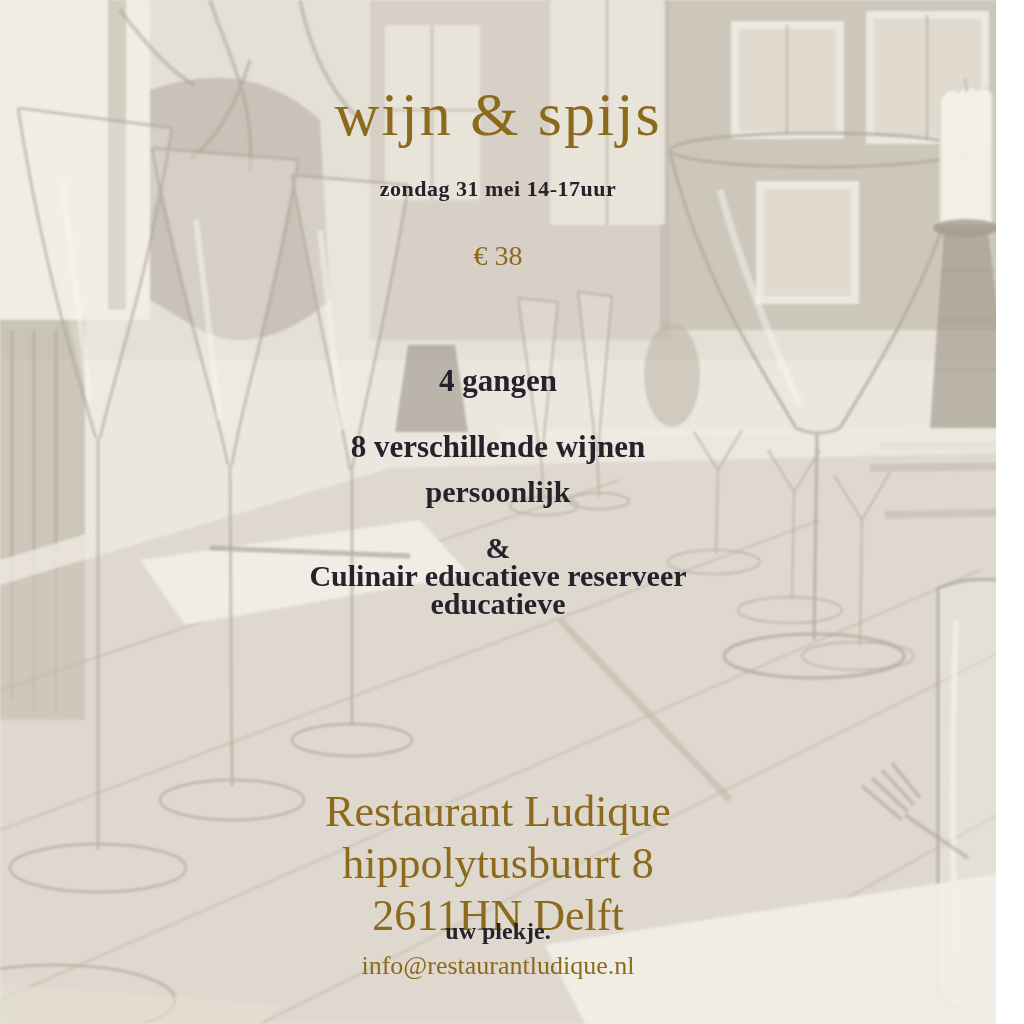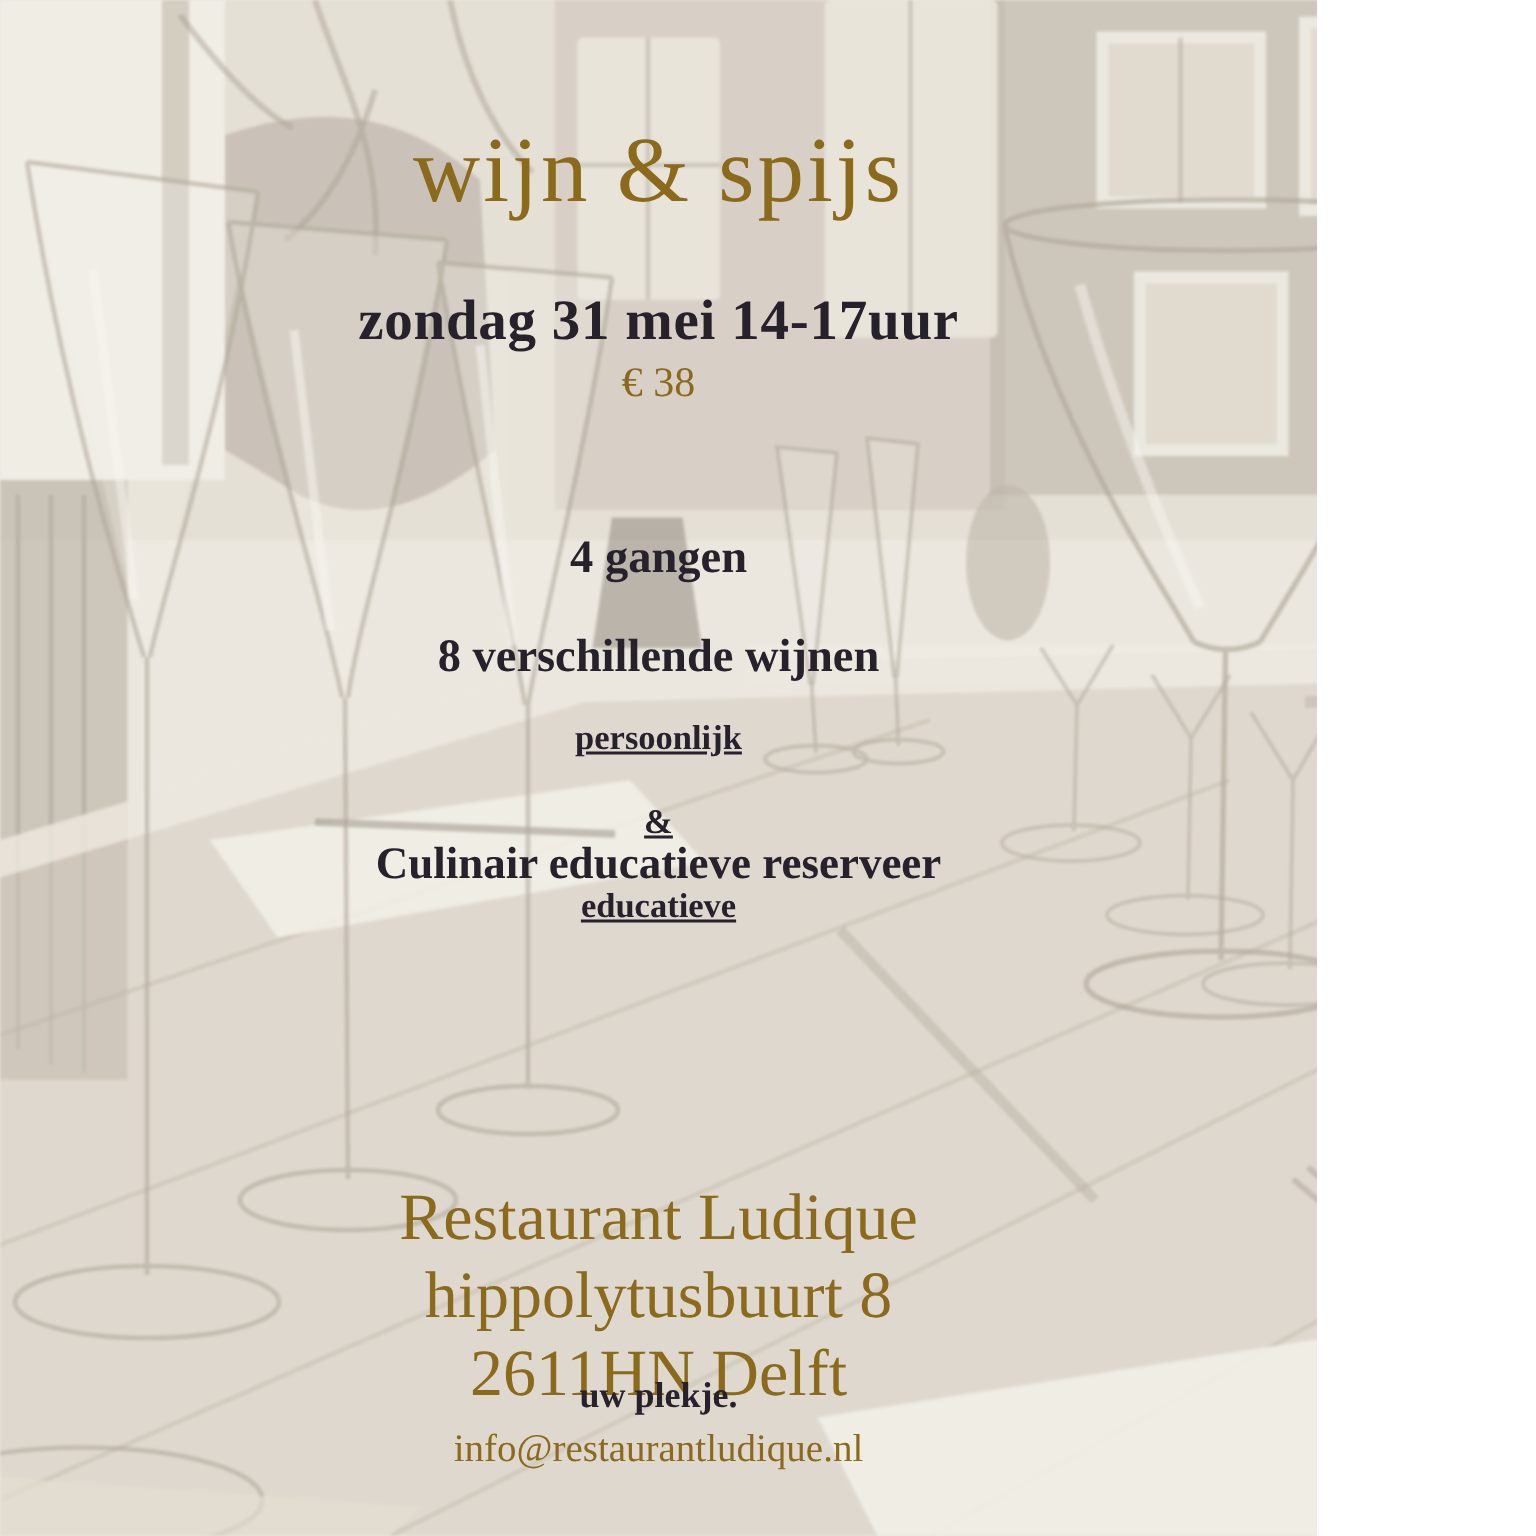--- a/index.html
+++ b/index.html
@@ -1,44 +1,43 @@
 <!DOCTYPE html>
 <html><head>
 <meta charset="utf-8">
 <style>
   html, body { margin: 0; padding: 0; background: #ffffff; }
   .poster {
     position: relative;
-    width: 844px;
+    width: 996px;
     height: 1024px;
     overflow: hidden;
     background: #ece7df;
     font-family: "Liberation Serif", "DejaVu Serif", serif;
-    padding-left: 34px;
   }
   .bg-photo {
     position: absolute;
     left: 0; top: 0;
     width: 1024px; height: 1024px;
     filter: blur(1.1px);
   }
   .txt {
     position: absolute;
     left: 0; right: 0;
     text-align: center;
     white-space: pre-line;
     color: #26212b;
   }
   .gold { color: #8c6a1c; }
   .dark { color: #26212b; font-weight: bold; }
   .title    { top: 82px;  font-size: 62px; line-height: 1.05; font-weight: 400; letter-spacing: 2px; }
-  .datetime { top: 192px; font-size: 38px; letter-spacing: 0.5px; text-align: center; }
+  .datetime { top: 176px; font-size: 22px; letter-spacing: 0.5px; text-align: center; }
   .price    { top: 240px; font-size: 28px; }
-  .menu     { top: 321px; font-size: 31px; line-height: 33px; }
-  .qualities{ top: 450px; font-size: 23px; line-height: 28px; text-decoration: underline; }
+  .menu     { top: 331px; font-size: 31px; line-height: 33px; }
+  .qualities{ top: 450px; font-size: 30px; line-height: 28px; }
   .tagline  { top: 559px; font-size: 30px; }
   .venue    { top: 773px; font-size: 44px; line-height: 26px; }
   .cta      { top: 897px; font-size: 24px; line-height: 23px; }
   .email    { top: 951px; font-size: 26px; }
 </style>
 </head>
 <body>
 
 <div class="poster">
 

